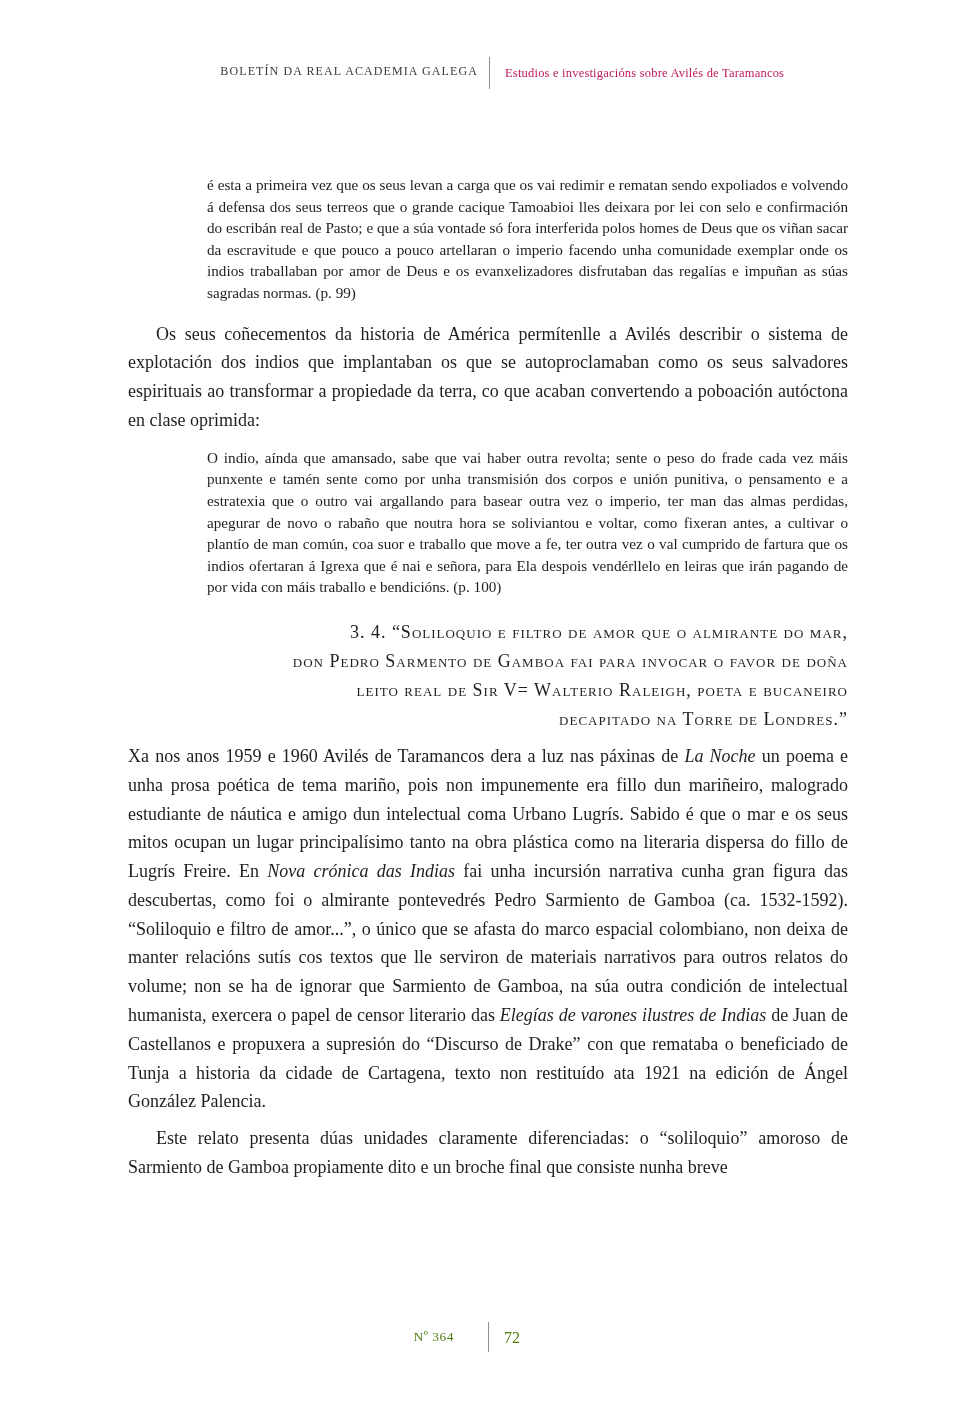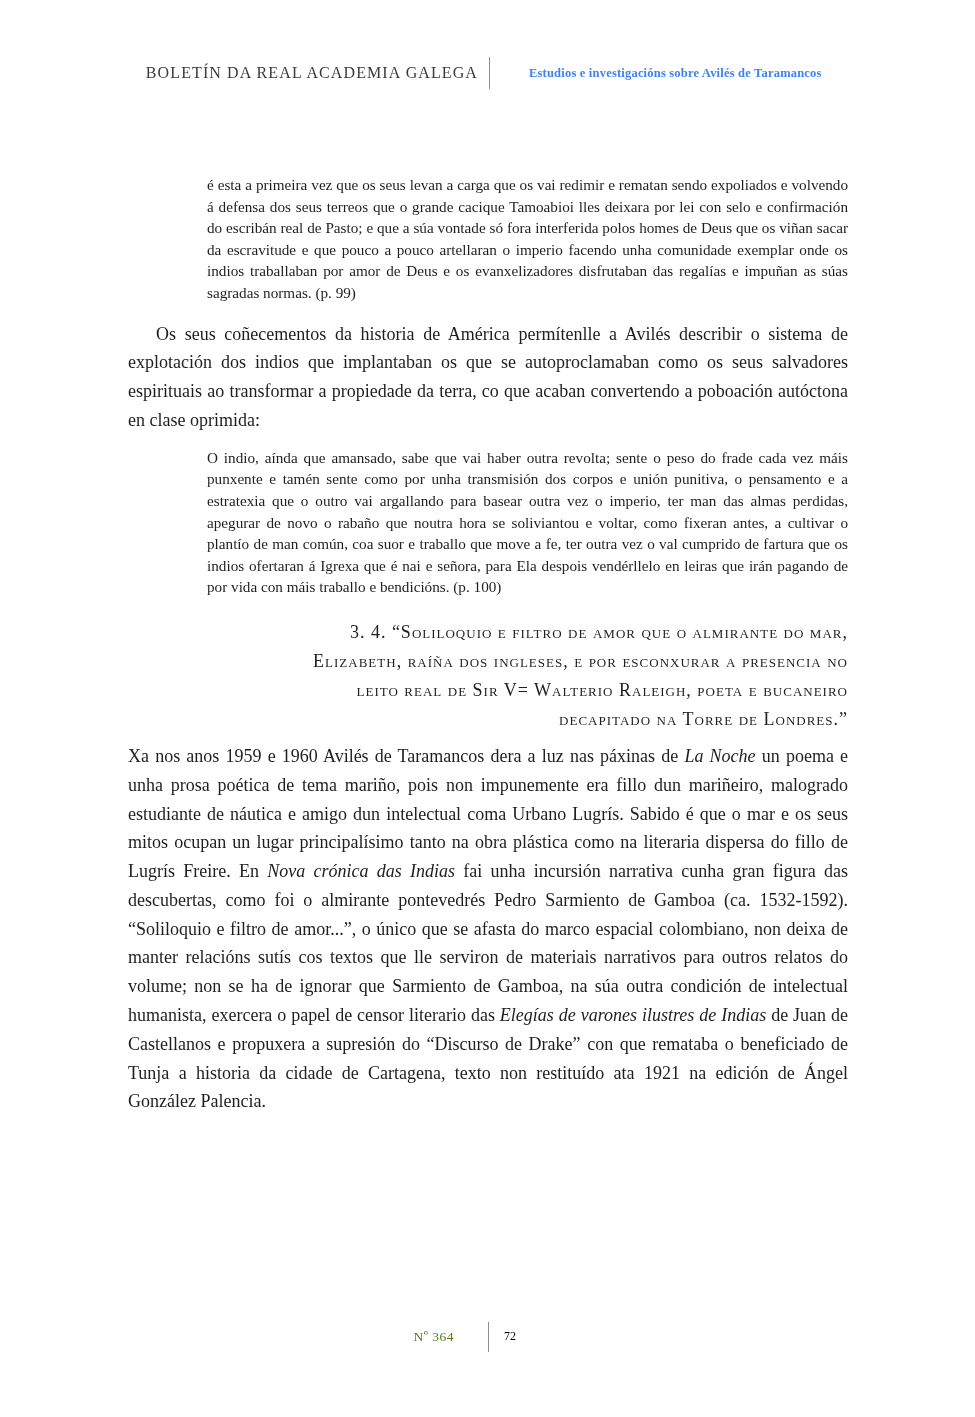--- a/index.html
+++ b/index.html
@@ -15,42 +15,41 @@
     color: #1e1e1e;
     overflow: hidden;
   }
   .page { position: absolute; inset: 0; background: #ffffff; }
 
   
   .header-journal {
     position: absolute;
     top: 64px;
     right: 497px;
-    font-size: 16px;
+    font-size: 12px;
     letter-spacing: 1.1px;
     color: #3a3a3a;
     white-space: nowrap;
   }
   .header-divider {
     position: absolute;
     top: 57px;
     left: 489px;
     width: 1px;
     height: 32px;
     background: #8f8f8f;
   }
   .header-article {
     position: absolute;
     top: 66px;
-    left: 529px;
+    left: 505px;
     font-size: 12.5px;
     letter-spacing: 0.2px;
-    color: #3b82f6;
+    color: #be185d;
     white-space: nowrap;
-    font-weight: bold;
   }
 
   
   .content {
     position: absolute;
     top: 166px;
     left: 120px;
     width: 736px;
     font-size: 18px;
     line-height: 28.8px;
@@ -95,22 +94,22 @@
     top: 1322px;
     left: 488px;
     width: 1px;
     height: 30px;
     background: #8f8f8f;
   }
   .footer-page {
     position: absolute;
     top: 1329px;
     left: 504px;
-    font-size: 12px;
-    color: #000000;
+    font-size: 16px;
+    color: #4d7c0f;
     white-space: nowrap;
   }
 </style>
 </head>
 <body>
 
 <div class="page">
 
   <div class="header-journal">BOLETÍN DA REAL ACADEMIA GALEGA</div>
   <div class="header-divider"></div>
@@ -119,27 +118,28 @@
   <main class="content">
 
     <p class="quote">é esta a primeira vez que os seus levan a carga que os vai redimir e rematan sendo expoliados e volvendo á defensa dos seus terreos que o grande cacique Tamoabioi lles deixara por lei con selo e confirmación do escribán real de Pasto; e que a súa vontade só fora interferida polos homes de Deus que os viñan sacar da escravitude e que pouco a pouco artellaran o imperio facendo unha comunidade exemplar onde os indios traballaban por amor de Deus e os evanxelizadores disfrutaban das regalías e impuñan as súas sagradas normas. (p. 99)</p>
 
     <p class="indent mt16">Os seus coñecementos da historia de América permítenlle a Avilés describir o sistema de explotación dos indios que implantaban os que se autoproclamaban como os seus salvadores espirituais ao transformar a propiedade da terra, co que acaban convertendo a poboación autóctona en clase oprimida:</p>
 
     <p class="quote mt12">O indio, aínda que amansado, sabe que vai haber outra revolta; sente o peso do frade cada vez máis punxente e tamén sente como por unha transmisión dos corpos e unión punitiva, o pensamento e a estratexia que o outro vai argallando para basear outra vez o imperio, ter man das almas perdidas, apegurar de novo o rabaño que noutra hora se soliviantou e voltar, como fixeran antes, a cultivar o plantío de man común, coa suor e traballo que move a fe, ter outra vez o val cumprido de fartura que os indios ofertaran á Igrexa que é nai e señora, para Ela despois vendérllelo en leiras que irán pagando de por vida con máis traballo e bendicións. (p. 100)</p>
 
     <div class="heading mt20">
       <div class="hline"><span>3. 4. </span><span>“Soliloquio e filtro de amor que o almirante do mar,</span></div>
-      <div class="hline hindent">Elizabeth, raíña dos ingleses, e por esconxurar a presencia no</div>
+      <div class="hline hindent">don Pedro Sarmento de Gamboa fai para invocar o favor de doña</div>
       <div class="hline hindent">leito real de Sir V= Walterio Raleigh, poeta e bucaneiro</div>
       <div class="hline hindent">decapitado na Torre de Londres.”</div>
     </div>
 
     <p><span>Xa nos anos 1959 e 1960 Avilés de Taramancos dera a luz nas páxinas de </span><span class="it">La Noche</span><span> un poema e unha prosa poética de tema mariño, pois non impunemente era fillo dun mariñeiro, malogrado estudiante de náutica e amigo dun intelectual coma Urbano Lugrís. Sabido é que o mar e os seus mitos ocupan un lugar principalísimo tanto na obra plástica como na literaria dispersa do fillo de Lugrís Freire. En </span><span class="it">Nova crónica das Indias</span><span> fai unha incursión narrativa cunha gran figura das descubertas, como foi o almirante pontevedrés Pedro Sarmiento de Gamboa (ca. 1532-1592). “Soliloquio e filtro de amor...”, o único que se afasta do marco espacial colombiano, non deixa de manter relacións sutís cos textos que lle serviron de materiais narrativos para outros relatos do volume; non se ha de ignorar que Sarmiento de Gamboa, na súa outra condición de intelectual humanista, exercera o papel de censor literario das </span><span class="it">Elegías de varones ilustres de Indias</span><span> de Juan de Castellanos e propuxera a supresión do “Discurso de Drake” con que remataba o beneficiado de Tunja a historia da cidade de Cartagena, texto non restituído ata 1921 na edición de Ángel González Palencia.</span></p>
 
+    <p class="indent">Este relato presenta dúas unidades claramente diferenciadas: o “soliloquio” amoroso de Sarmiento de Gamboa propiamente dito e un broche final que consiste nunha breve</p>
 
   </main>
 
   <div class="footer-issue">Nº 364</div>
   <div class="footer-divider"></div>
   <div class="footer-page">72</div>
 
 </div>
 
 </body></html>

